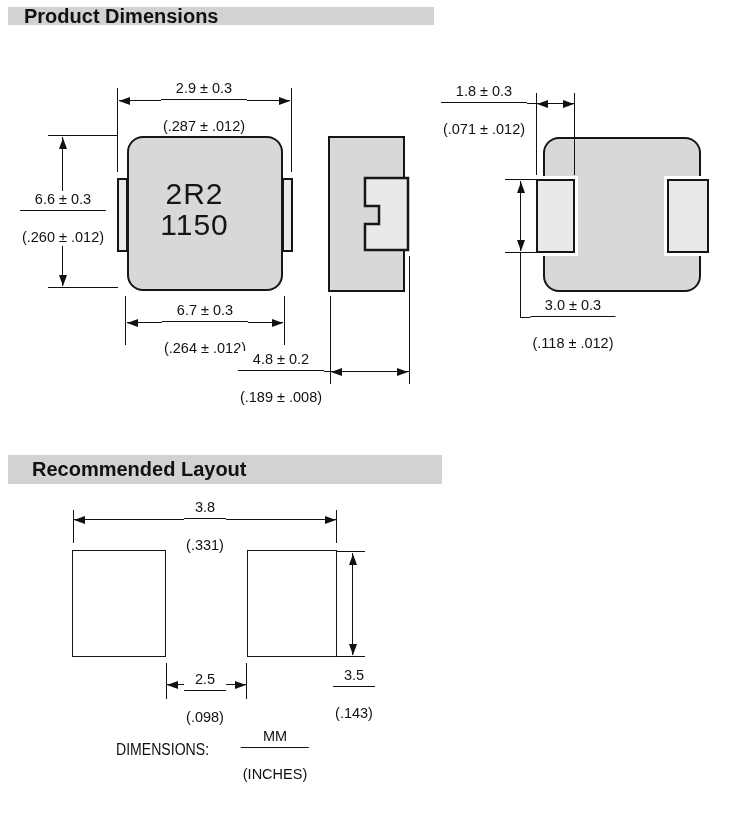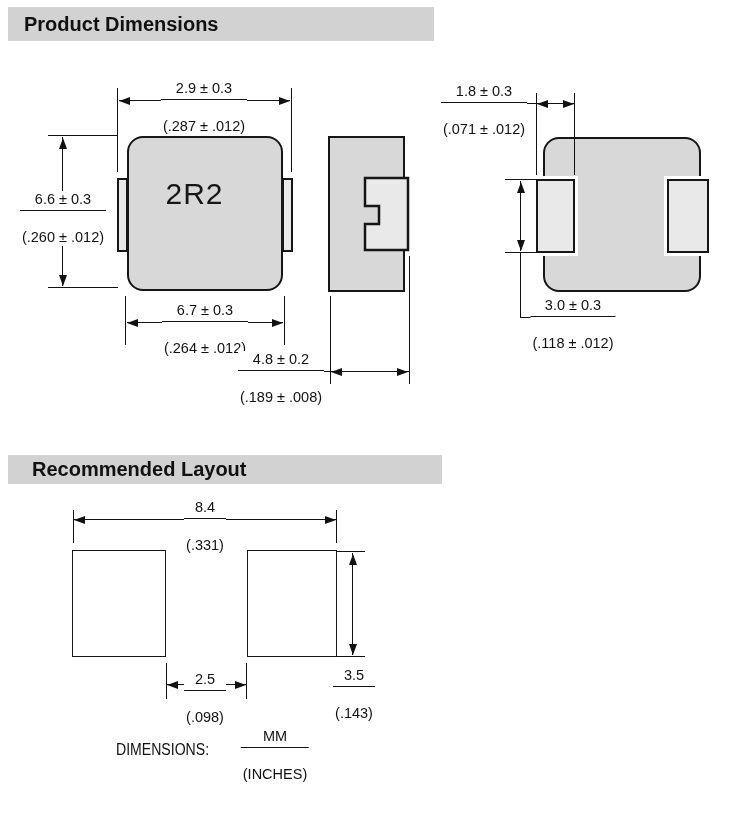--- a/index.html
+++ b/index.html
@@ -35,29 +35,30 @@
   .marking{position:absolute;text-align:center;font-size:30px;line-height:31px;letter-spacing:1px;z-index:3;color:#161616;}
   .padrect{position:absolute;background:#fff;border:1.5px solid #161616;box-sizing:border-box;}
   .subttl{position:absolute;font-weight:bold;font-size:19px;}
   .notelbl{position:absolute;font-size:16px;transform:scaleX(.88);transform-origin:left center;letter-spacing:0;}
 </style>
 </head>
 <body>
 
 <div id="stage">
 
-  <div class="hdr" style="top:7px;height:34px;padding-left:16px;text-align:right;">
+  <div class="hdr" style="top:7px;height:18px;padding-left:16px;text-align:right;">
     <span>Product Dimensions</span>
   </div>
 
   <div class="tab" style="left:117px;top:178px;width:11px;height:74px;"></div>
   <div class="tab" style="left:282px;top:178px;width:11px;height:74px;"></div>
   <div class="bodyv rounded z2" style="left:127px;top:136px;width:156px;height:155px;"></div>
   <div class="marking" style="left:127px;top:178px;width:135px;">
     <div>2R2</div>
+    <div>1150</div>
   </div>
 
   <div class="v" style="left:117px;top:88px;height:84px;"></div>
   <div class="v" style="left:291px;top:88px;height:84px;"></div>
   <div class="h" style="left:119px;top:100px;width:171px;"></div>
   <div class="al" style="left:119px;top:97px;"></div>
   <div class="ar" style="left:279px;top:97px;"></div>
   <div class="dl" style="left:204px;top:80px;">
     <div class="num">2.9 ± 0.3</div>
     <div class="den">(.287 ± .012)</div>
@@ -132,21 +133,21 @@
 
   <div class="padrect" style="left:72px;top:550px;width:94px;height:107px;"></div>
   <div class="padrect" style="left:247px;top:550px;width:90px;height:107px;"></div>
 
   <div class="v" style="left:73px;top:510px;height:33px;"></div>
   <div class="v" style="left:336px;top:510px;height:33px;"></div>
   <div class="h" style="left:74px;top:519px;width:262px;"></div>
   <div class="al" style="left:74px;top:516px;"></div>
   <div class="ar" style="left:325px;top:516px;"></div>
   <div class="dl" style="left:205px;top:499px;">
-    <div class="num">8.4</div>
+    <div class="num">3.8</div>
     <div class="den">(.331)</div>
   </div>
 
   <div class="v" style="left:166px;top:663px;height:36px;"></div>
   <div class="v" style="left:246px;top:663px;height:36px;"></div>
   <div class="h" style="left:167px;top:684px;width:79px;"></div>
   <div class="al" style="left:167px;top:681px;"></div>
   <div class="ar" style="left:235px;top:681px;"></div>
   <div class="dl" style="left:205px;top:671px;">
     <div class="num">2.5</div>

